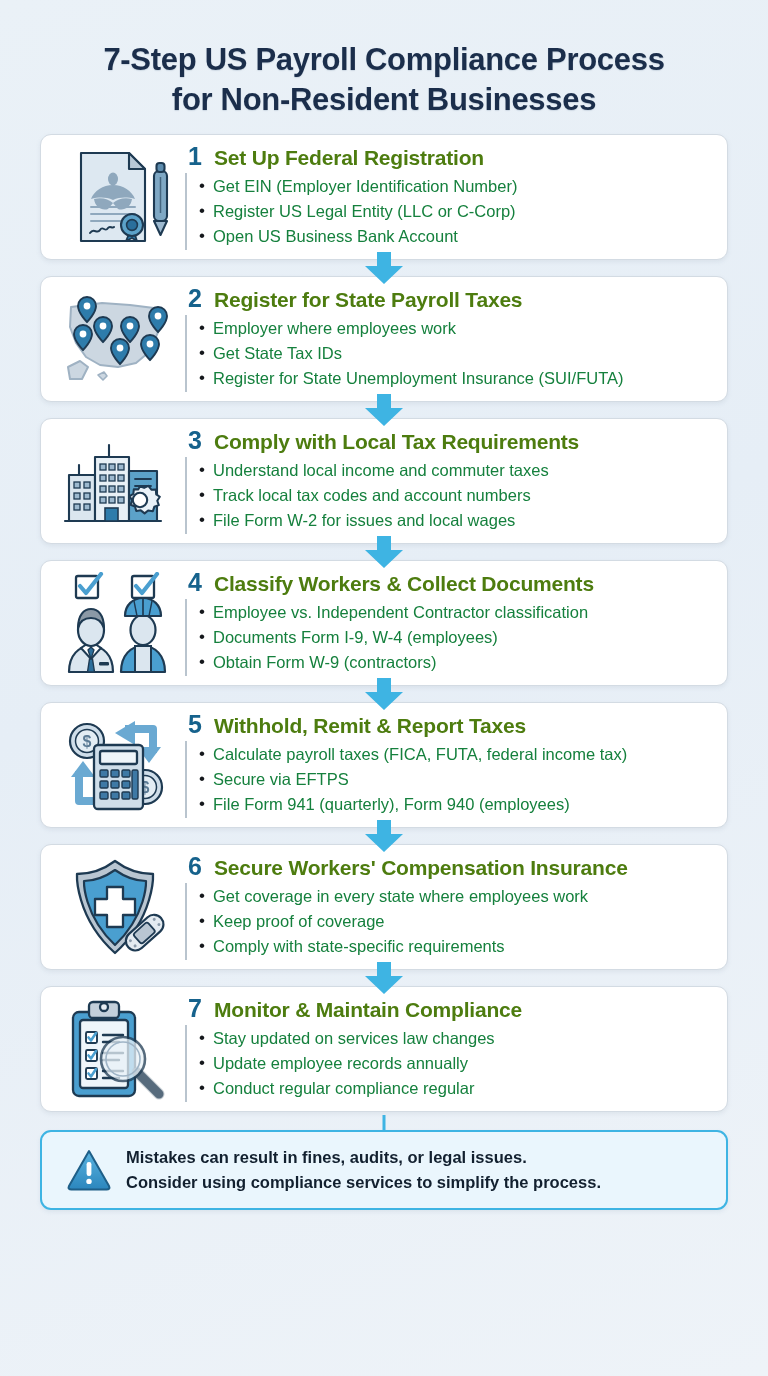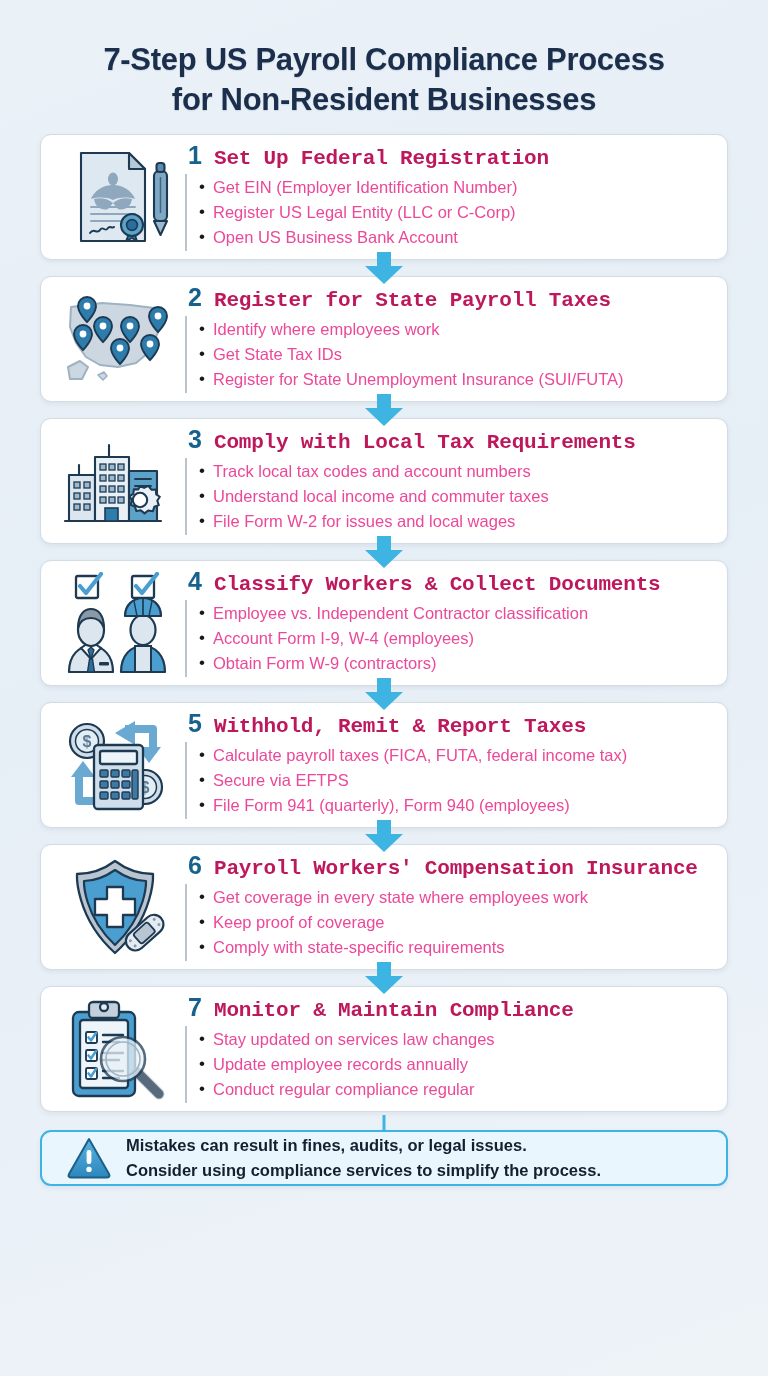--- a/index.html
+++ b/index.html
@@ -92,55 +92,54 @@
     font-size: 25px;
     font-weight: bold;
     color: #16628c;
     line-height: 1;
     min-width: 17px;
     text-align: right;
   }
   .step-title {
     font-size: 21px;
     font-weight: bold;
-    color: #be185d;
+    color: #4d7c0f;
     line-height: 1.05;
     letter-spacing: -0.2px;
-    font-family: Liberation Mono, monospace;
   }
   .bullets {
     margin: 3px 0 0 0;
     padding: 1px 0 1px 26px;
     list-style: none;
     border-left: 2px solid #b9c4ce;
   }
   .bullets li {
     position: relative;
     font-size: 16.5px;
-    color: #ec4899;
+    color: #15803d;
     line-height: 25px;
     white-space: nowrap;
   }
   .bullets li::before {
     content: "\2022";
     position: absolute;
     left: -14px;
     top: -1px;
     font-size: 17px;
     color: #15181c;
   }
   .bullets li b { font-weight: normal; }
 
   
   .footer-note {
     margin: 18px 40px 0 40px;
     background: #eaf6fd;
     border: 2px solid #3eb4e3;
     border-radius: 11px;
-    height: 56px;
+    height: 80px;
     display: flex;
     align-items: center;
     padding: 0 18px;
     box-sizing: border-box;
     position: relative;
     z-index: 2;
     box-shadow: 0 2px 4px rgba(120,150,175,0.14);
   }
   .footer-icon {
     width: 58px;
@@ -254,21 +253,21 @@
         <circle cx="100" cy="25" r="3.4"></circle>
       </g>
     </svg>
         </div>
         <div class="card-body">
           <div class="card-head">
             <span class="step-num">2</span>
             <span class="step-title">Register for State Payroll Taxes</span>
           </div>
           <ul class="bullets">
-            <li><span>Identify where employees work</span></li>
+            <li><span>Employer where employees work</span></li>
             <li><span>Get State Tax IDs</span></li>
             <li><span>Register for State </span><b>Unemployment Insurance</b><span> (SUI/FUTA)</span></li>
           </ul>
         </div>
       </div>
       <div class="arrow-wrap">
   <svg class="arrow-svg" width="46" height="32" viewBox="0 0 46 32">
     <path d="M16 0 H30 V14 H42 L23 32 L4 14 H16 Z" fill="#3eb4e3"></path>
   </svg>
       </div>
@@ -314,22 +313,22 @@
         <circle cx="0" cy="-3" r="7.2" fill="#ffffff" stroke="#1e3a52" stroke-width="2.1"></circle>
       </g>
     </svg>
         </div>
         <div class="card-body">
           <div class="card-head">
             <span class="step-num">3</span>
             <span class="step-title">Comply with Local Tax Requirements</span>
           </div>
           <ul class="bullets">
+            <li><span>Understand local income and commuter taxes</span></li>
             <li><span>Track local tax codes and account numbers</span></li>
-            <li><span>Understand local income and commuter taxes</span></li>
             <li><span>File </span><b>Form W-2</b><span> for issues and local wages</span></li>
           </ul>
         </div>
       </div>
       <div class="arrow-wrap">
   <svg class="arrow-svg" width="46" height="32" viewBox="0 0 46 32">
     <path d="M16 0 H30 V14 H42 L23 32 L4 14 H16 Z" fill="#3eb4e3"></path>
   </svg>
       </div>
       <div class="card">
@@ -364,21 +363,21 @@
       </g>
     </svg>
         </div>
         <div class="card-body">
           <div class="card-head">
             <span class="step-num">4</span>
             <span class="step-title">Classify Workers &amp; Collect Documents</span>
           </div>
           <ul class="bullets">
             <li><span>Employee vs. Independent Contractor classification</span></li>
-            <li><span>Account </span><b>Form I-9, W-4</b><span> (employees)</span></li>
+            <li><span>Documents </span><b>Form I-9, W-4</b><span> (employees)</span></li>
             <li><span>Obtain </span><b>Form W-9</b><span> (contractors)</span></li>
           </ul>
         </div>
       </div>
       <div class="arrow-wrap">
   <svg class="arrow-svg" width="46" height="32" viewBox="0 0 46 32">
     <path d="M16 0 H30 V14 H42 L23 32 L4 14 H16 Z" fill="#3eb4e3"></path>
   </svg>
       </div>
       <div class="card">
@@ -450,21 +449,21 @@
                 <circle cx="66" cy="79" r="1.5"></circle>
           <circle cx="98" cy="72" r="1.5"></circle>
                 <circle cx="98" cy="79" r="1.5"></circle>
         </g>
       </g>
     </svg>
         </div>
         <div class="card-body">
           <div class="card-head">
             <span class="step-num">6</span>
-            <span class="step-title">Payroll Workers' Compensation Insurance</span>
+            <span class="step-title">Secure Workers' Compensation Insurance</span>
           </div>
           <ul class="bullets">
             <li><span>Get coverage in every state where employees work</span></li>
             <li><span>Keep proof of coverage</span></li>
             <li><span>Comply with state-specific requirements</span></li>
           </ul>
         </div>
       </div>
       <div class="arrow-wrap">
   <svg class="arrow-svg" width="46" height="32" viewBox="0 0 46 32">

